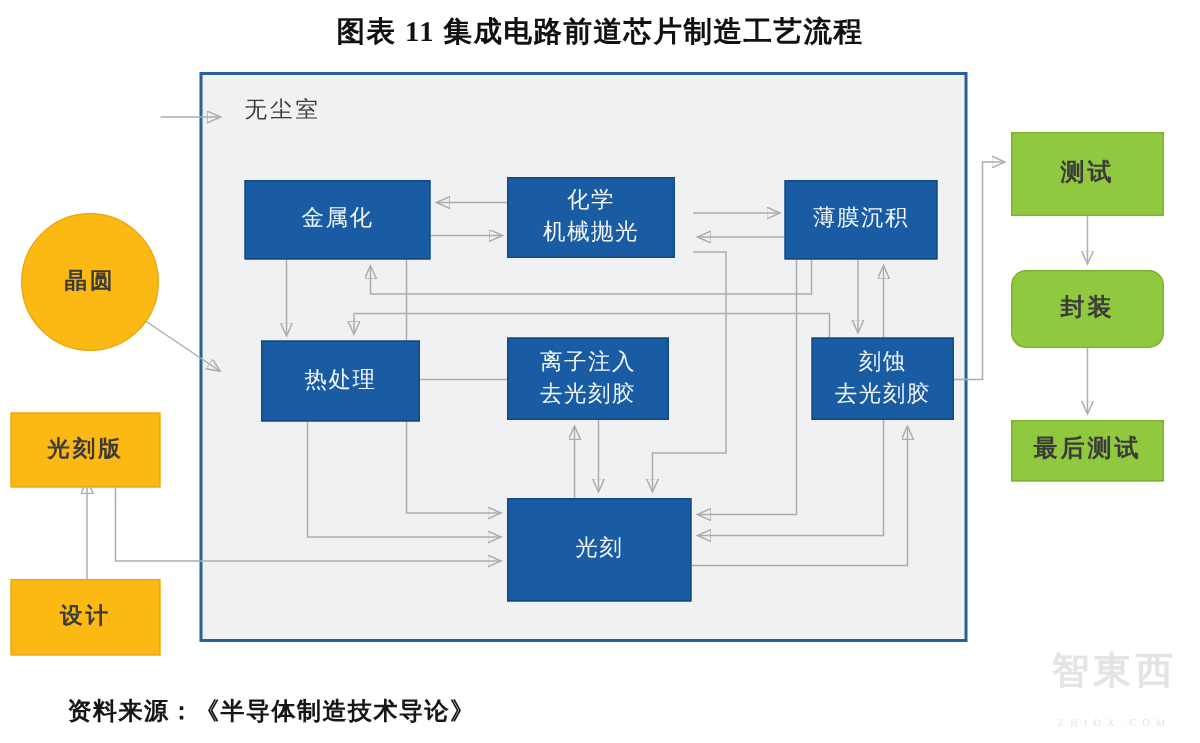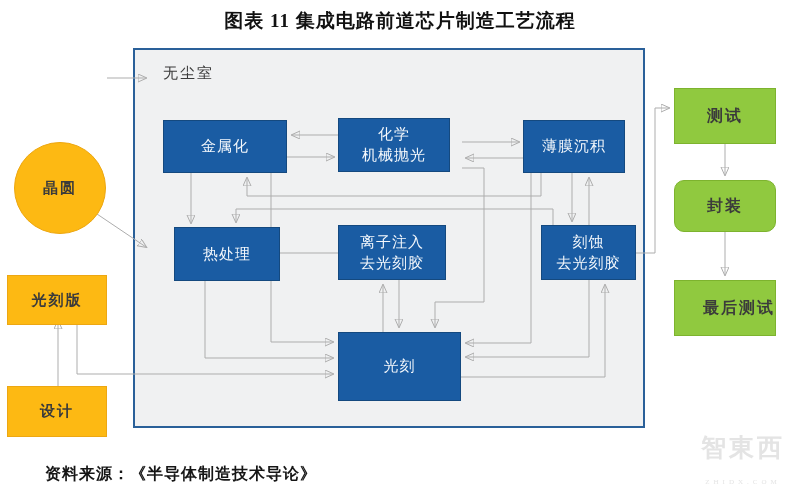--- a/index.html
+++ b/index.html
@@ -109,21 +109,21 @@
   <div class="node blue" style="left:338px;top:332px;width:123px;height:69px;">
     <span>光刻</span>
   </div>
 
   <div class="node green" style="left:674px;top:88px;width:102px;height:56px;">
     <span>测试</span>
   </div>
   <div class="node green" style="left:674px;top:180px;width:102px;height:52px;border-radius:10px;">
     <span>封装</span>
   </div>
-  <div class="node green" style="left:674px;top:280px;width:102px;height:56px;align-items:flex-end;">
+  <div class="node green" style="left:674px;top:280px;width:102px;height:41px;">
     <span>最后测试</span>
   </div>
 
   <div class="source-line">
     <span>资料来源：</span><span>《半导体制造技术导论》</span>
   </div>
 
   <div class="watermark">
     <div class="wm-logo">智東西</div>
     <div class="wm-domain">ZHIDX.COM</div>

